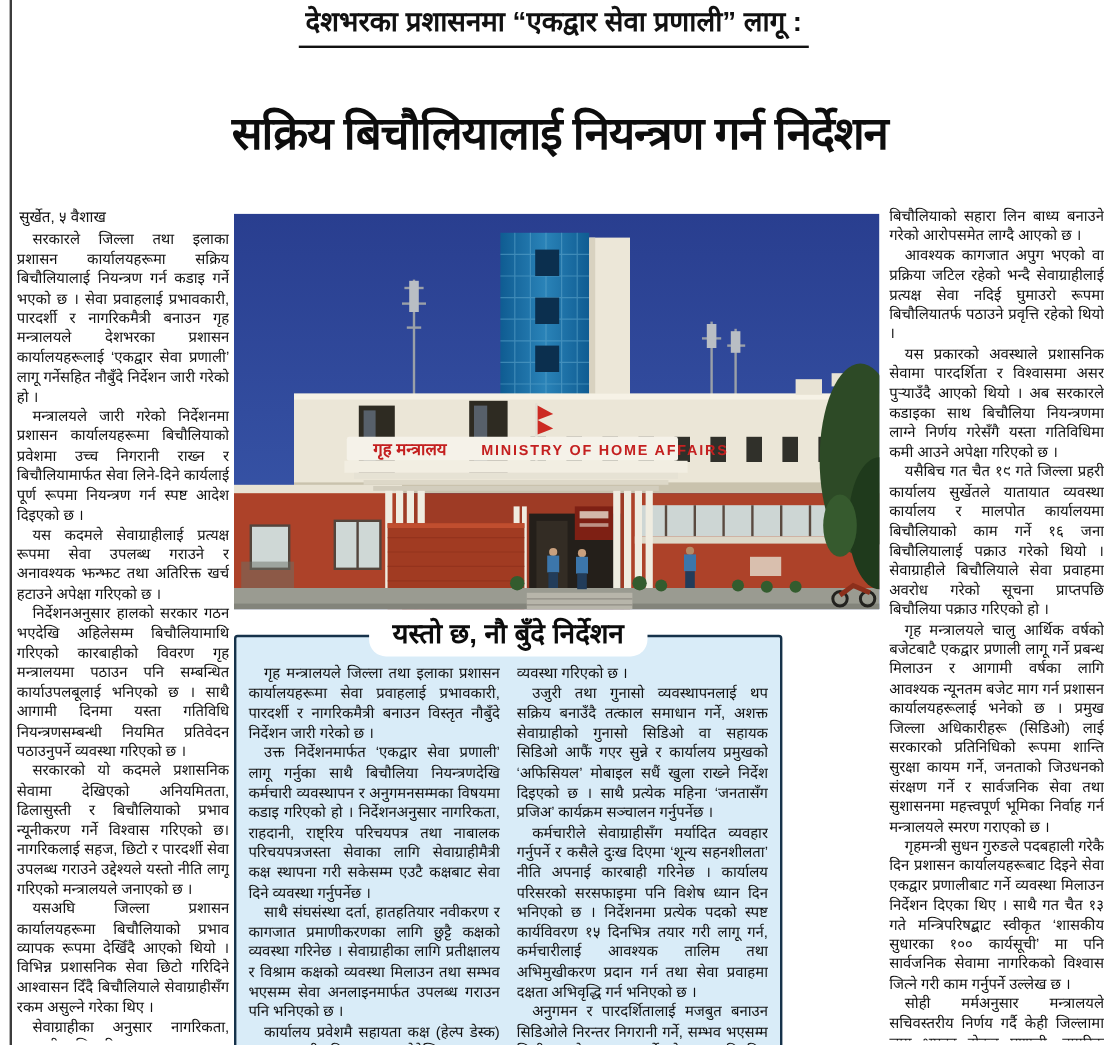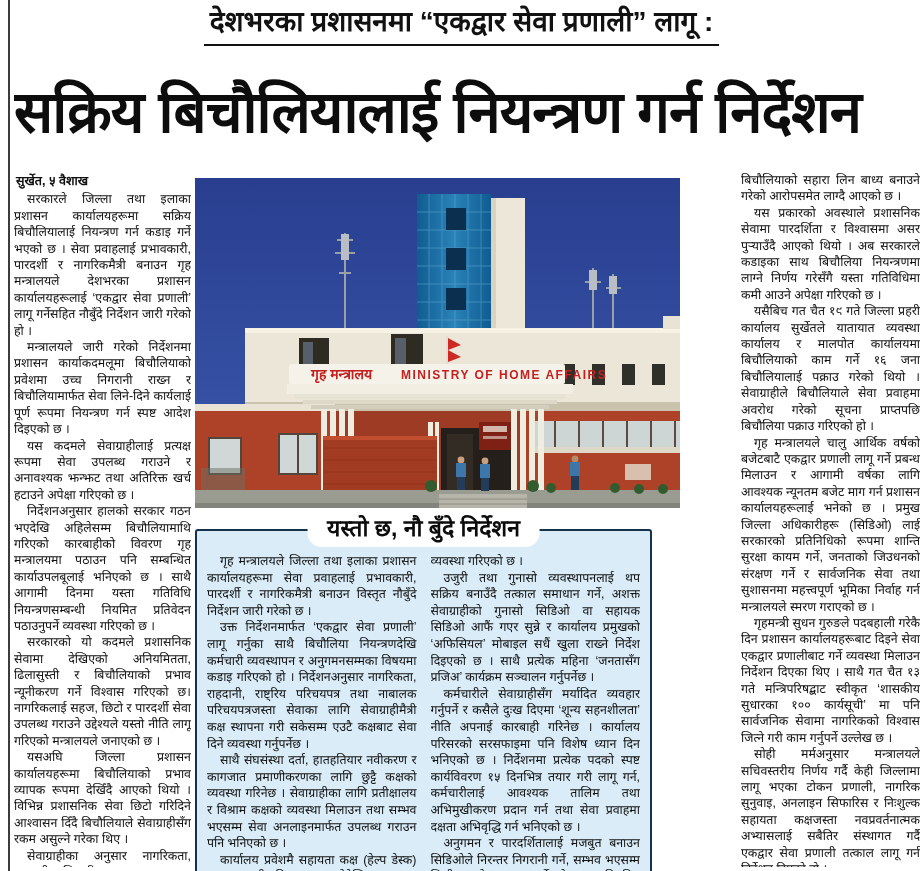--- a/index.html
+++ b/index.html
@@ -1,39 +1,39 @@
 <!DOCTYPE html>
 <html lang="ne"><head>
 <meta charset="utf-8">
 <style>
   html,body{margin:0;padding:0;background:#fff;}
   #page{position:relative;width:923px;height:871px;background:#ffffff;overflow:hidden;
         font-family:"Liberation Sans","DejaVu Sans",sans-serif;color:#111;}
   .vrule{position:absolute;left:8px;top:0;bottom:0;width:1.5px;background:#3c3c3c;}
   
   .kicker-wrap{position:absolute;left:0;right:0;top:4px;text-align:center;}
-  .kicker{display:inline-block;font-size:28px;font-weight:bold;letter-spacing:0;
+  .kicker{display:inline-block;font-size:23px;font-weight:bold;letter-spacing:0;
           padding:0 6px 5px 6px;border-bottom:2px solid #111;line-height:1.25;}
   
   .headline{position:absolute;left:14px;right:4px;top:58px;height:108px;
-            font-size:58px;font-weight:bold;white-space:nowrap;
+            font-size:38px;font-weight:bold;text-align:center;white-space:nowrap;
             letter-spacing:-1px;line-height:108px;color:#0d0d0d;overflow:hidden;}
   
   .col{position:absolute;font-size:12.4px;line-height:16.4px;text-align:justify;overflow:hidden;}
   .col p{margin:0;text-indent:13px;}
   .col p.cont{text-indent:0;}
   #leftcol{left:14px;top:172px;width:177px;height:695px;}
   #rightcol{left:741px;top:172px;width:179px;height:695px;}
   .byline{font-weight:bold;font-size:12.6px;margin-bottom:1px;white-space:nowrap;}
   .byline .bl-inner{border-bottom:1px dashed #333;padding-bottom:1px;display:inline-block;}
   .news-icon{display:inline-block;width:9px;height:9px;border:1.4px solid #222;
              margin-right:4px;vertical-align:-1px;border-radius:1px;}
-  .dateline{font-weight:bold;font-size:12.6px;margin:1px 0 2px 2px;}
-  
-  #photo{position:absolute;left:195px;top:178px;width:485px;height:330px;overflow:hidden;}
+  .dateline{font-weight:normal;font-size:12.6px;margin:1px 0 2px 2px;}
+  
+  #photo{position:absolute;left:195px;top:178px;width:538px;height:330px;overflow:hidden;}
   
   #ninebox{position:absolute;left:195px;top:529px;width:457px;height:352px;
            background:#d9ecf8;border:2px solid #16324a;border-radius:3px;box-sizing:border-box;}
   .box-tab{position:absolute;left:50%;top:-22px;transform:translateX(-50%);
            background:#ffffff;border-radius:14px;padding:2px 20px 4px 20px;white-space:nowrap;}
   .box-title{font-size:23px;font-weight:bold;color:#0c0c0c;}
   .box-cols{position:absolute;left:10px;right:10px;top:22px;bottom:8px;display:flex;gap:14px;overflow:hidden;}
   .box-col{flex:1;font-size:12.4px;line-height:16.6px;text-align:justify;overflow:hidden;}
   .box-col p{margin:0;text-indent:13px;}
   .box-col p.cont{text-indent:0;}
@@ -46,21 +46,21 @@
 
   <div class="kicker-wrap">
     <span class="kicker">देशभरका प्रशासनमा “एकद्वार सेवा प्रणाली” लागू :</span>
   </div>
 
   <div class="headline">सक्रिय बिचौलियालाई नियन्त्रण गर्न निर्देशन</div>
 
   <div id="leftcol" class="col">
     <div class="dateline">सुर्खेत, ५ वैशाख</div>
     <p>सरकारले जिल्ला तथा इलाका प्रशासन कार्यालयहरूमा सक्रिय बिचौलियालाई नियन्त्रण गर्न कडाइ गर्ने भएको छ । सेवा प्रवाहलाई प्रभावकारी, पारदर्शी र नागरिकमैत्री बनाउन गृह मन्त्रालयले देशभरका प्रशासन कार्यालयहरूलाई ‘एकद्वार सेवा प्रणाली’ लागू गर्नेसहित नौबुँदे निर्देशन जारी गरेको हो ।</p>
-    <p>मन्त्रालयले जारी गरेको निर्देशनमा प्रशासन कार्याकदमलूमा बिचौलियाको प्रवेशमा उच्च निगरानी राख्न र बिचौलियामार्फत सेवा लिने-दिने कार्यलाई पूर्ण रूपमा नियन्त्रण गर्न स्पष्ट आदेश दिइएको छ ।</p>
+    <p>मन्त्रालयले जारी गरेको निर्देशनमा प्रशासन कार्यालयहरूमा बिचौलियाको प्रवेशमा उच्च निगरानी राख्न र बिचौलियामार्फत सेवा लिने-दिने कार्यलाई पूर्ण रूपमा नियन्त्रण गर्न स्पष्ट आदेश दिइएको छ ।</p>
     <p>यस कदमले सेवाग्राहीलाई प्रत्यक्ष रूपमा सेवा उपलब्ध गराउने र अनावश्यक झन्झट तथा अतिरिक्त खर्च हटाउने अपेक्षा गरिएको छ ।</p>
     <p>निर्देशनअनुसार हालको सरकार गठन भएदेखि अहिलेसम्म बिचौलियामाथि गरिएको कारबाहीको विवरण गृह मन्त्रालयमा पठाउन पनि सम्बन्धित कार्याउपलबूलाई भनिएको छ । साथै आगामी दिनमा यस्ता गतिविधि नियन्त्रणसम्बन्धी नियमित प्रतिवेदन पठाउनुपर्ने व्यवस्था गरिएको छ ।</p>
     <p>सरकारको यो कदमले प्रशासनिक सेवामा देखिएको अनियमितता, ढिलासुस्ती र बिचौलियाको प्रभाव न्यूनीकरण गर्ने विश्वास गरिएको छ। नागरिकलाई सहज, छिटो र पारदर्शी सेवा उपलब्ध गराउने उद्देश्यले यस्तो नीति लागू गरिएको मन्त्रालयले जनाएको छ ।</p>
     <p>यसअघि जिल्ला प्रशासन कार्यालयहरूमा बिचौलियाको प्रभाव व्यापक रूपमा देखिँदै आएको थियो । विभिन्न प्रशासनिक सेवा छिटो गरिदिने आश्वासन दिँदै बिचौलियाले सेवाग्राहीसँग रकम असुल्ने गरेका थिए ।</p>
     <p>सेवाग्राहीका अनुसार नागरिकता, राहदानी, सिफारिस लगायतका काम छिटो सम्पन्न गराइदिने भन्दै बिचौलियाले अतिरिक्त शुल्क लिने प्रवृत्ति बढ्दो थियो । यसले सेवामा असमानता मात्र नभई आर्थिक शोषणसमेत बढाएको गुनासो रहँदै आएको थियो ।</p>
 
   </div>
 
   <div id="photo">
     <svg width="538" height="330" viewBox="0 0 538 330" xmlns="http://www.w3.org/2000/svg">
@@ -256,19 +256,20 @@
         <p>उजुरी तथा गुनासो व्यवस्थापनलाई थप सक्रिय बनाउँदै तत्काल समाधान गर्ने, अशक्त सेवाग्राहीको गुनासो सिडिओ वा सहायक सिडिओ आफैं गएर सुन्ने र कार्यालय प्रमुखको ‘अफिसियल’ मोबाइल सधैं खुला राख्ने निर्देश दिइएको छ । साथै प्रत्येक महिना ‘जनतासँग प्रजिअ’ कार्यक्रम सञ्चालन गर्नुपर्नेछ ।</p>
         <p>कर्मचारीले सेवाग्राहीसँग मर्यादित व्यवहार गर्नुपर्ने र कसैले दुःख दिएमा ‘शून्य सहनशीलता’ नीति अपनाई कारबाही गरिनेछ । कार्यालय परिसरको सरसफाइमा पनि विशेष ध्यान दिन भनिएको छ । निर्देशनमा प्रत्येक पदको स्पष्ट कार्यविवरण १५ दिनभित्र तयार गरी लागू गर्न, कर्मचारीलाई आवश्यक तालिम तथा अभिमुखीकरण प्रदान गर्न तथा सेवा प्रवाहमा दक्षता अभिवृद्धि गर्न भनिएको छ ।</p>
         <p>अनुगमन र पारदर्शितालाई मजबुत बनाउन सिडिओले निरन्तर निगरानी गर्ने, सम्भव भएसम्म सिसी क्यामेरा जडान गर्ने, वेबसाइट नियमित अद्यावधिक गर्ने तथा कर्मचारीहरूको जिम्मेवारी र सम्पर्क नम्बर सार्वजनिक गर्ने व्यवस्था गरिएको छ ।</p>
         <p>जिल्लाको शान्तिसुरक्षा सम्बन्धी दैनिक प्रतिवेदनसँगै सेवा प्रवाहको संख्यात्मक विवरण पनि अनिवार्य पठाउनुपर्नेछ, भने कार्यालयले गरेका प्रगति विवरण प्रत्येक महिनाको १ र १६ गते मन्त्रालयमा बुझाउनुपर्नेछ । सरकारको यो निर्देशनले प्रशासनिक सेवामा सुधार ल्याई सेवाग्राहीलाई छिटो, सहज र पारदर्शी सेवा उपलब्ध गराउने अपेक्षा गरिएको छ ।</p>
       </div>
     </div>
   </div>
 
   <div id="rightcol" class="col">
     <p class="cont">बिचौलियाको सहारा लिन बाध्य बनाउने गरेको आरोपसमेत लाग्दै आएको छ ।</p>
+    <p>आवश्यक कागजात अपुग भएको वा प्रक्रिया जटिल रहेको भन्दै सेवाग्राहीलाई प्रत्यक्ष सेवा नदिई घुमाउरो रूपमा बिचौलियातर्फ पठाउने प्रवृत्ति रहेको थियो ।</p>
     <p>यस प्रकारको अवस्थाले प्रशासनिक सेवामा पारदर्शिता र विश्वासमा असर पुऱ्याउँदै आएको थियो । अब सरकारले कडाइका साथ बिचौलिया नियन्त्रणमा लाग्ने निर्णय गरेसँगै यस्ता गतिविधिमा कमी आउने अपेक्षा गरिएको छ ।</p>
     <p>यसैबिच गत चैत १९ गते जिल्ला प्रहरी कार्यालय सुर्खेतले यातायात व्यवस्था कार्यालय र मालपोत कार्यालयमा बिचौलियाको काम गर्ने १६ जना बिचौलियालाई पक्राउ गरेको थियो । सेवाग्राहीले बिचौलियाले सेवा प्रवाहमा अवरोध गरेको सूचना प्राप्तपछि बिचौलिया पक्राउ गरिएको हो ।</p>
     <p>गृह मन्त्रालयले चालु आर्थिक वर्षको बजेटबाटै एकद्वार प्रणाली लागू गर्ने प्रबन्ध मिलाउन र आगामी वर्षका लागि आवश्यक न्यूनतम बजेट माग गर्न प्रशासन कार्यालयहरूलाई भनेको छ । प्रमुख जिल्ला अधिकारीहरू (सिडिओ) लाई सरकारको प्रतिनिधिको रूपमा शान्ति सुरक्षा कायम गर्ने, जनताको जिउधनको संरक्षण गर्ने र सार्वजनिक सेवा तथा सुशासनमा महत्त्वपूर्ण भूमिका निर्वाह गर्न मन्त्रालयले स्मरण गराएको छ ।</p>
     <p>गृहमन्त्री सुधन गुरुङले पदबहाली गरेकै दिन प्रशासन कार्यालयहरूबाट दिइने सेवा एकद्वार प्रणालीबाट गर्ने व्यवस्था मिलाउन निर्देशन दिएका थिए । साथै गत चैत १३ गते मन्त्रिपरिषद्बाट स्वीकृत ‘शासकीय सुधारका १०० कार्यसूची’ मा पनि सार्वजनिक सेवामा नागरिकको विश्वास जित्ने गरी काम गर्नुपर्ने उल्लेख छ ।</p>
     <p>सोही मर्मअनुसार मन्त्रालयले सचिवस्तरीय निर्णय गर्दै केही जिल्लामा लागू भएका टोकन प्रणाली, नागरिक सुनुवाइ, अनलाइन सिफारिस र निःशुल्क सहायता कक्षजस्ता नवप्रवर्तनात्मक अभ्यासलाई सबैतिर संस्थागत गर्दै एकद्वार सेवा प्रणाली तत्काल लागू गर्न निर्देशन दिएको हो ।</p>
   </div>
 </div>
 
 </body></html>

